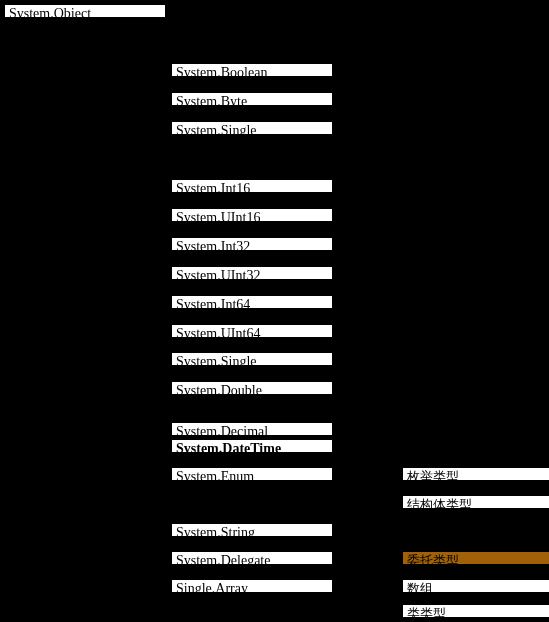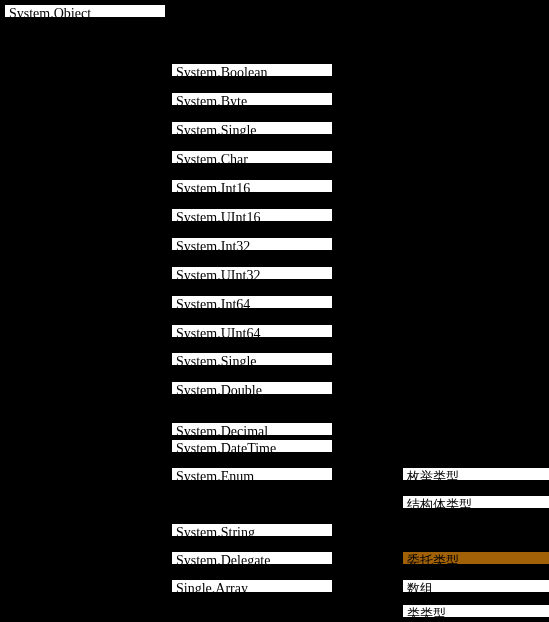--- a/index.html
+++ b/index.html
@@ -38,31 +38,30 @@
   }
 </style>
 </head>
 <body>
 
 <div id="diagram" style="width: 549px; height: 622px; background: rgb(0, 0, 0);">
     <div class="node" style="left: 1px; top: 1px; width: 168px; height: 20px; background: rgb(255, 255, 255); border-color: rgb(0, 0, 0);">System.Object</div>
     <div class="node" style="left: 168px; top: 60px; width: 168px; height: 20px; background: rgb(255, 255, 255); border-color: rgb(0, 0, 0);">System.Boolean</div>
     <div class="node" style="left: 168px; top: 89px; width: 168px; height: 20px; background: rgb(255, 255, 255); border-color: rgb(0, 0, 0);">System.Byte</div>
     <div class="node" style="left: 168px; top: 118px; width: 168px; height: 20px; background: rgb(255, 255, 255); border-color: rgb(0, 0, 0);">System.Single</div>
-    <div class="node" style="left: 168px; top: 147px; width: 168px; height: 20px; background: rgb(255, 255, 255); border-color: rgb(0, 0, 0);">System.Char</div>
     <div class="node" style="left: 168px; top: 176px; width: 168px; height: 20px; background: rgb(255, 255, 255); border-color: rgb(0, 0, 0);">System.Int16</div>
     <div class="node" style="left: 168px; top: 205px; width: 168px; height: 20px; background: rgb(255, 255, 255); border-color: rgb(0, 0, 0);">System.UInt16</div>
     <div class="node" style="left: 168px; top: 234px; width: 168px; height: 20px; background: rgb(255, 255, 255); border-color: rgb(0, 0, 0);">System.Int32</div>
     <div class="node" style="left: 168px; top: 263px; width: 168px; height: 20px; background: rgb(255, 255, 255); border-color: rgb(0, 0, 0);">System.UInt32</div>
     <div class="node" style="left: 168px; top: 292px; width: 168px; height: 20px; background: rgb(255, 255, 255); border-color: rgb(0, 0, 0);">System.Int64</div>
     <div class="node" style="left: 168px; top: 321px; width: 168px; height: 20px; background: rgb(255, 255, 255); border-color: rgb(0, 0, 0);">System.UInt64</div>
     <div class="node" style="left: 168px; top: 349px; width: 168px; height: 20px; background: rgb(255, 255, 255); border-color: rgb(0, 0, 0);">System.Single</div>
     <div class="node" style="left: 168px; top: 378px; width: 168px; height: 20px; background: rgb(255, 255, 255); border-color: rgb(0, 0, 0);">System.Double</div>
     <div class="node" style="left: 168px; top: 407px; width: 168px; height: 20px; background: rgb(255, 255, 255); border-color: rgb(0, 0, 0); margin-top: 12px;">System.Decimal</div>
-    <div class="node" style="left: 168px; top: 436px; width: 168px; height: 20px; background: rgb(255, 255, 255); border-color: rgb(0, 0, 0);">System.DateTime</div>
+    <div class="node" style="left: 168px; top: 436px; width: 168px; height: 20px; background: rgb(255, 255, 255); border-color: rgb(0, 0, 0); font-weight: bold;">System.DateTime</div>
     <div class="node" style="left: 168px; top: 464px; width: 168px; height: 20px; background: rgb(255, 255, 255); border-color: rgb(0, 0, 0);">System.Enum</div>
     <div class="node" style="left: 168px; top: 520px; width: 168px; height: 20px; background: rgb(255, 255, 255); border-color: rgb(0, 0, 0);">System.String</div>
     <div class="node" style="left: 168px; top: 548px; width: 168px; height: 20px; background: rgb(255, 255, 255); border-color: rgb(0, 0, 0);">System.Delegate</div>
     <div class="node" style="left: 168px; top: 576px; width: 168px; height: 20px; background: rgb(255, 255, 255); border-color: rgb(0, 0, 0);">Single.Array</div>
     <div class="node cjk" style="left: 379px; top: 464px; width: 168px; height: 20px; background: rgb(255, 255, 255); border-color: rgb(0, 0, 0);">枚举类型</div>
     <div class="node cjk" style="left: 379px; top: 492px; width: 168px; height: 20px; background: rgb(255, 255, 255); border-color: rgb(0, 0, 0);">结构体类型</div>
     <div class="node cjk" style="left: 379px; top: 548px; width: 168px; height: 20px; background: #a16207; border-color: rgb(0, 0, 0);">委托类型</div>
     <div class="node cjk" style="left: 379px; top: 576px; width: 168px; height: 20px; background: rgb(255, 255, 255); border-color: rgb(0, 0, 0);">数组</div>
     <div class="node cjk" style="left: 379px; top: 601px; width: 168px; height: 20px; background: rgb(255, 255, 255); border-color: rgb(0, 0, 0);">类类型</div>
   </div>

